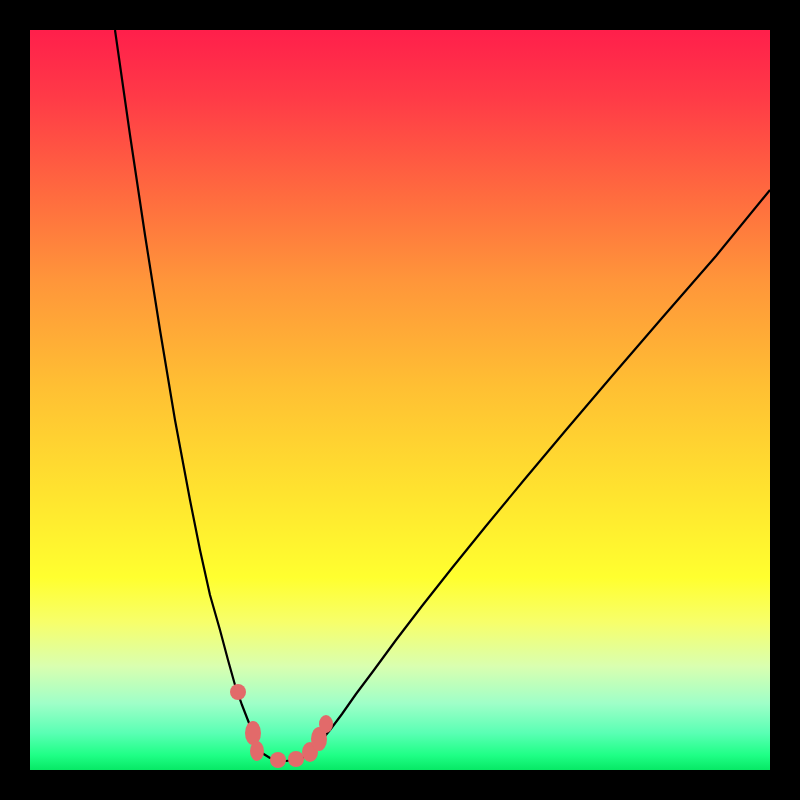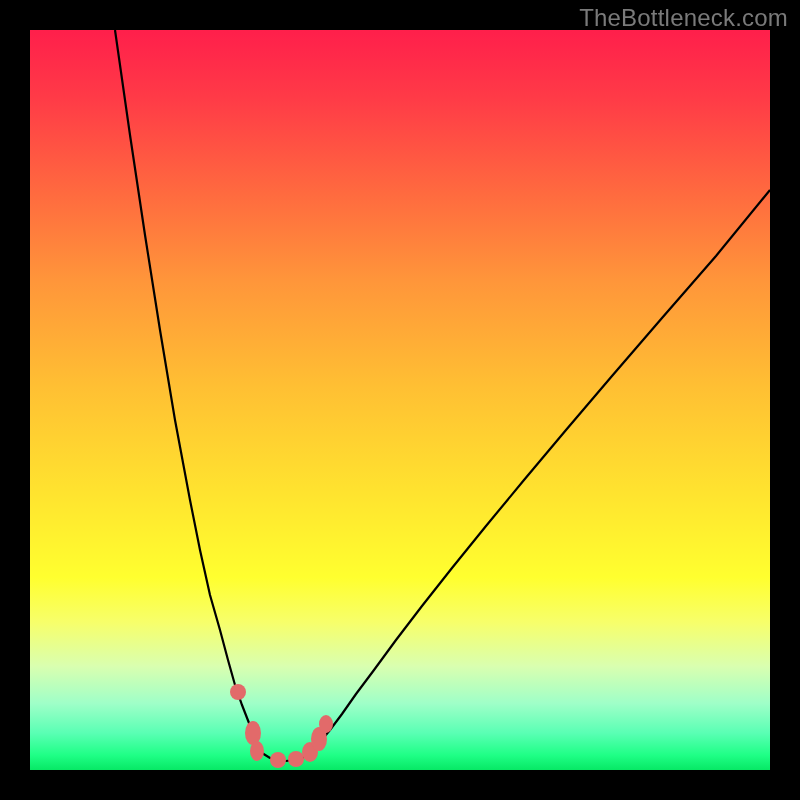--- a/index.html
+++ b/index.html
@@ -73,14 +73,13 @@
           <ellipse cx="223" cy="703" rx="8" ry="12" fill="#e26a6a"></ellipse>
           <ellipse cx="227" cy="721" rx="7" ry="10" fill="#e26a6a"></ellipse>
           <ellipse cx="248" cy="730" rx="8" ry="8" fill="#e26a6a"></ellipse>
           <ellipse cx="266" cy="729" rx="8" ry="8" fill="#e26a6a"></ellipse>
           <ellipse cx="280" cy="722" rx="8" ry="10" fill="#e26a6a"></ellipse>
           <ellipse cx="289" cy="709" rx="8" ry="12" fill="#e26a6a"></ellipse>
           <ellipse cx="296" cy="694" rx="7" ry="9" fill="#e26a6a"></ellipse>
         </g>
     </svg>
   </div>
-  <div class="watermark">TheBottleneck.com</div>
 </div>
 
 </body></html>

